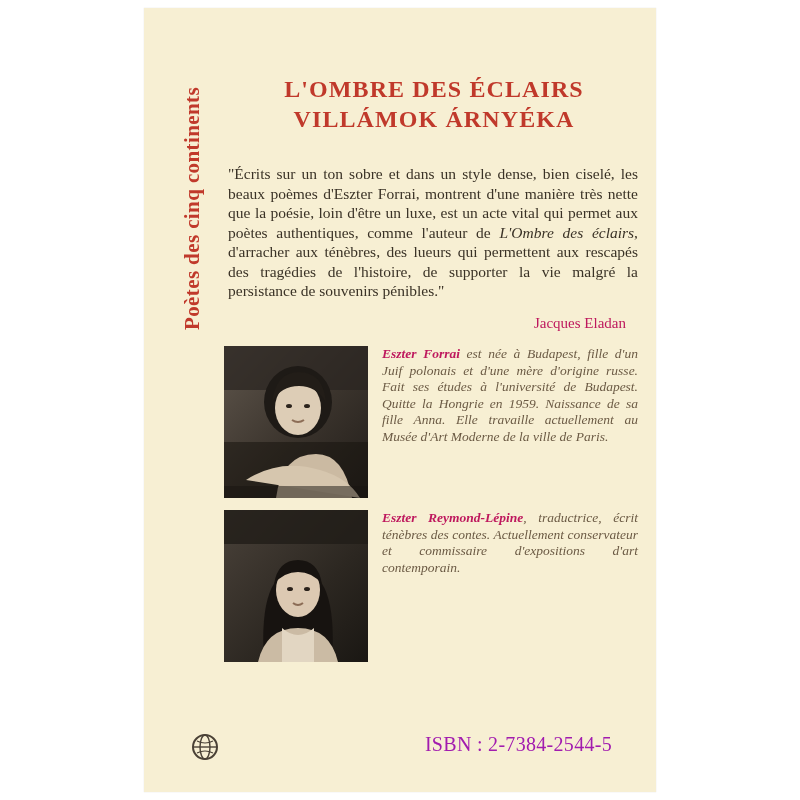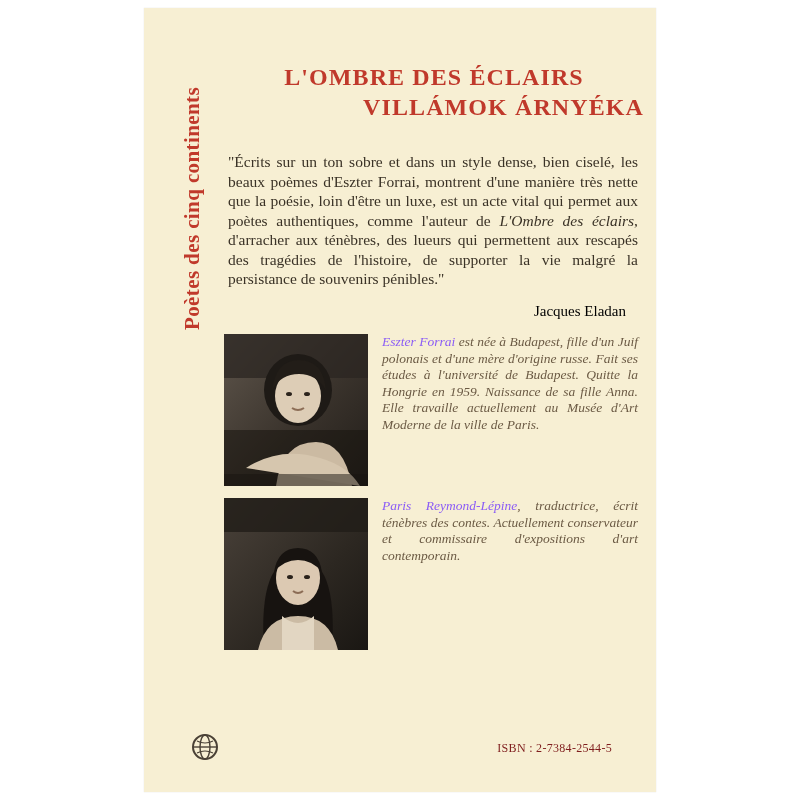--- a/index.html
+++ b/index.html
@@ -42,59 +42,58 @@
     color: #c0392b;
     font-family: "Liberation Serif", serif;
     font-weight: bold;
     font-size: 21px;
     letter-spacing: 0.4px;
     white-space: nowrap;
   }
   .content {
     position: absolute;
     left: 80px;
-    top: 4px;
+    top: 16px;
     width: 420px;
     height: 584px;
   }
   .title-block {
     margin-top: 50px;
     text-align: center;
     color: #c0392b;
     font-family: "Liberation Serif", serif;
     font-weight: bold;
     letter-spacing: 1.1px;
   }
   .title-line1 {
     font-size: 24px;
     line-height: 30px;
   }
   .title-line2 {
     font-size: 24px;
     line-height: 30px;
-    text-align: right;
   }
   .blurb {
     margin-top: 30px;
     padding: 0 6px 0 4px;
     font-size: 15.5px;
     line-height: 19.5px;
     color: #3a3226;
     text-align: justify;
     text-justify: inter-word;
   }
   .blurb .em {
     font-style: italic;
   }
   .signature {
     margin-top: 14px;
     padding-right: 18px;
     text-align: right;
     font-size: 15px;
-    color: #000000;
+    color: #be185d;
   }
   .bios {
     position: absolute;
     left: 0;
     top: 322px;
     width: 420px;
   }
   .bio-row {
     position: relative;
     margin-bottom: 14px;
@@ -112,44 +111,44 @@
   .bio-text {
     margin-left: 158px;
     font-style: italic;
     font-size: 13.5px;
     line-height: 16.5px;
     color: #6b5a44;
     text-align: justify;
     padding-right: 6px;
   }
   .bio-name {
-    font-weight: normal;
-    color: #8b5cf6;
+    font-weight: bold;
+    color: #be185d;
     font-style: italic;
   }
   .footer {
     position: absolute;
     left: 0;
     bottom: 28px;
     width: 512px;
     height: 40px;
   }
   .logo {
     position: absolute;
     left: 46px;
     bottom: 2px;
     width: 30px;
     height: 30px;
   }
   .isbn {
     position: absolute;
     right: 44px;
     bottom: 8px;
-    font-size: 12px;
-    color: #7f1d1d;
+    font-size: 20px;
+    color: #a21caf;
     letter-spacing: 0.3px;
   }
   svg { display: block; }
 </style>
 </head>
 <body>
 
 <div class="page">
   <div class="cover">
 
@@ -228,21 +227,21 @@
 
               <ellipse cx="66" cy="79" rx="3" ry="2" fill="#2a221b"></ellipse>
               <ellipse cx="83" cy="79" rx="3" ry="2" fill="#2a221b"></ellipse>
               <path d="M69 93 q5 4 10 0" stroke="#8b6c55" stroke-width="2" fill="none"></path>
 
               <path d="M34 152 q8 -34 40 -34 q32 0 40 34 z" fill="#cbbba4"></path>
               <path d="M58 118 q16 14 32 0 l0 34 l-32 0 z" fill="#e2d6c2"></path>
             </svg>
           </div>
           <div class="bio-text">
-            <span class="bio-name">Paris Reymond-Lépine</span><span>, traductrice, écrit ténèbres des contes. Actuellement conservateur et commissaire d'expositions d'art contemporain.</span>
+            <span class="bio-name">Eszter Reymond-Lépine</span><span>, traductrice, écrit ténèbres des contes. Actuellement conservateur et commissaire d'expositions d'art contemporain.</span>
           </div>
         </div>
 
       </div>
     </div>
 
     <div class="footer">
       <div class="logo">
         <svg width="30" height="30" viewBox="0 0 30 30" aria-hidden="true">
           <circle cx="15" cy="15" r="12" fill="none" stroke="#4a4136" stroke-width="2"></circle>

